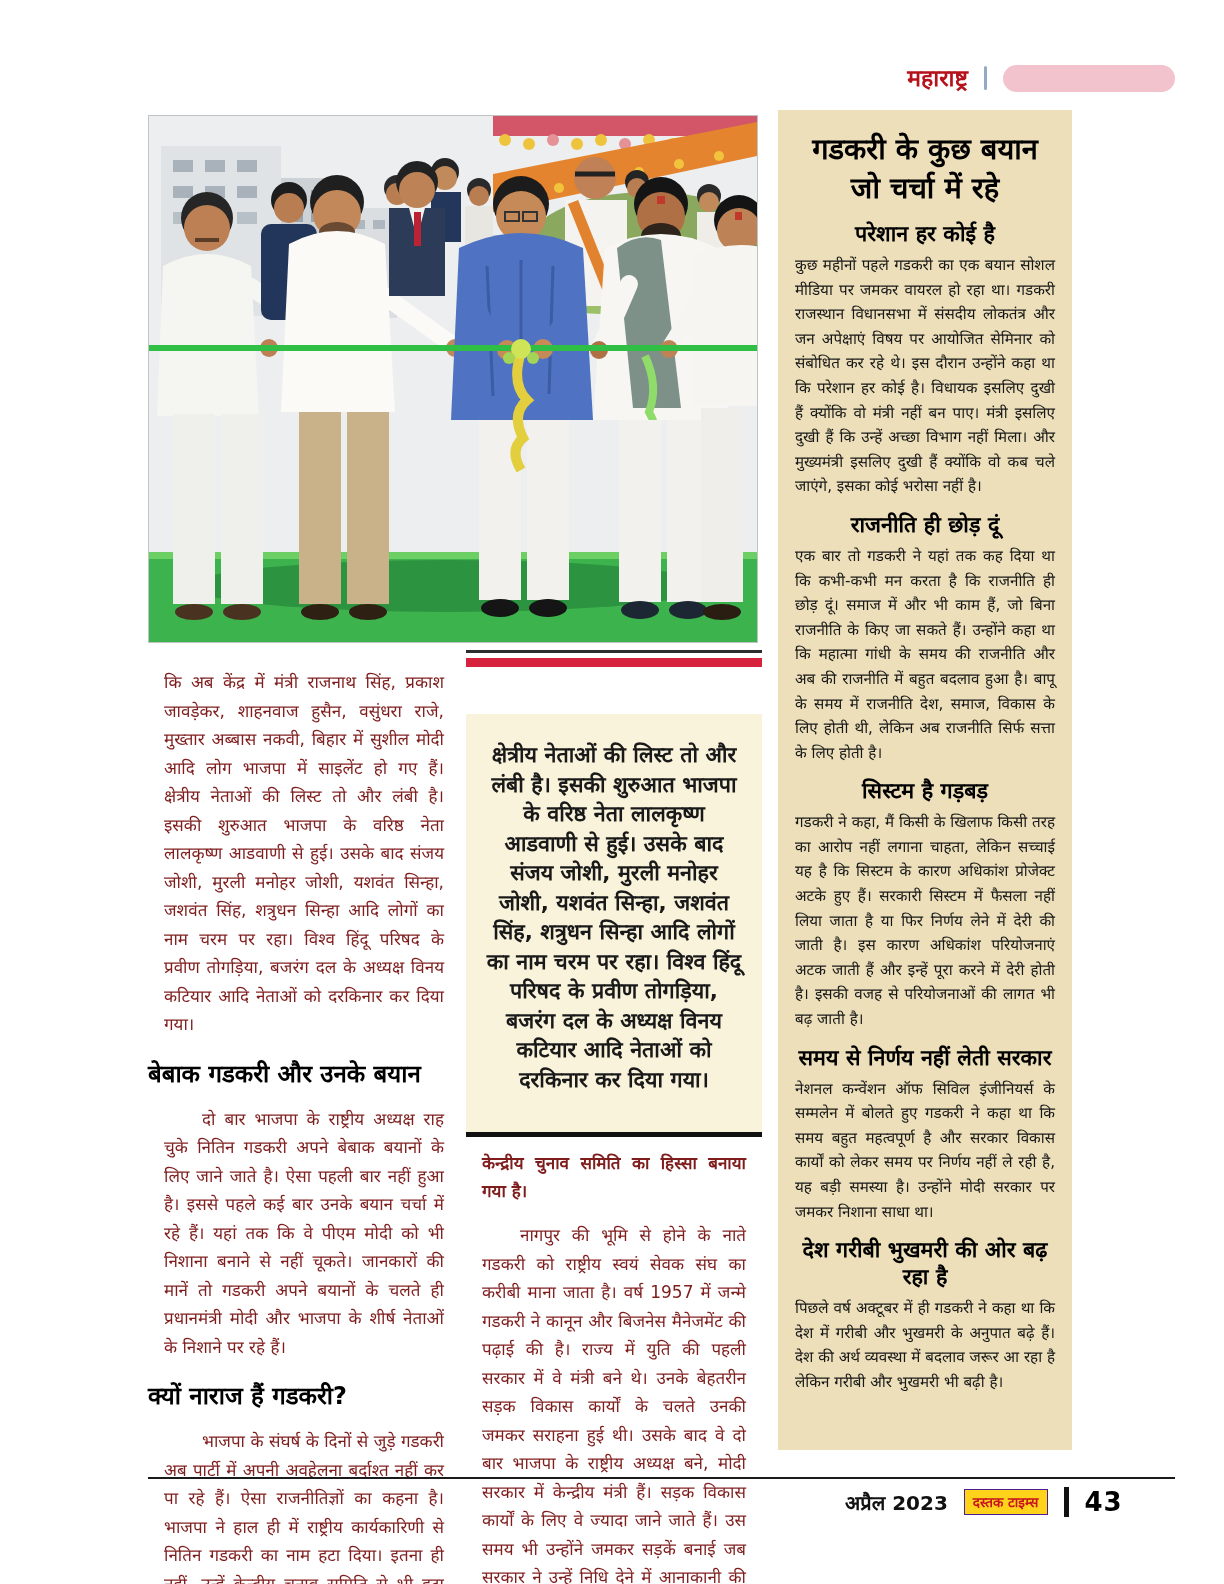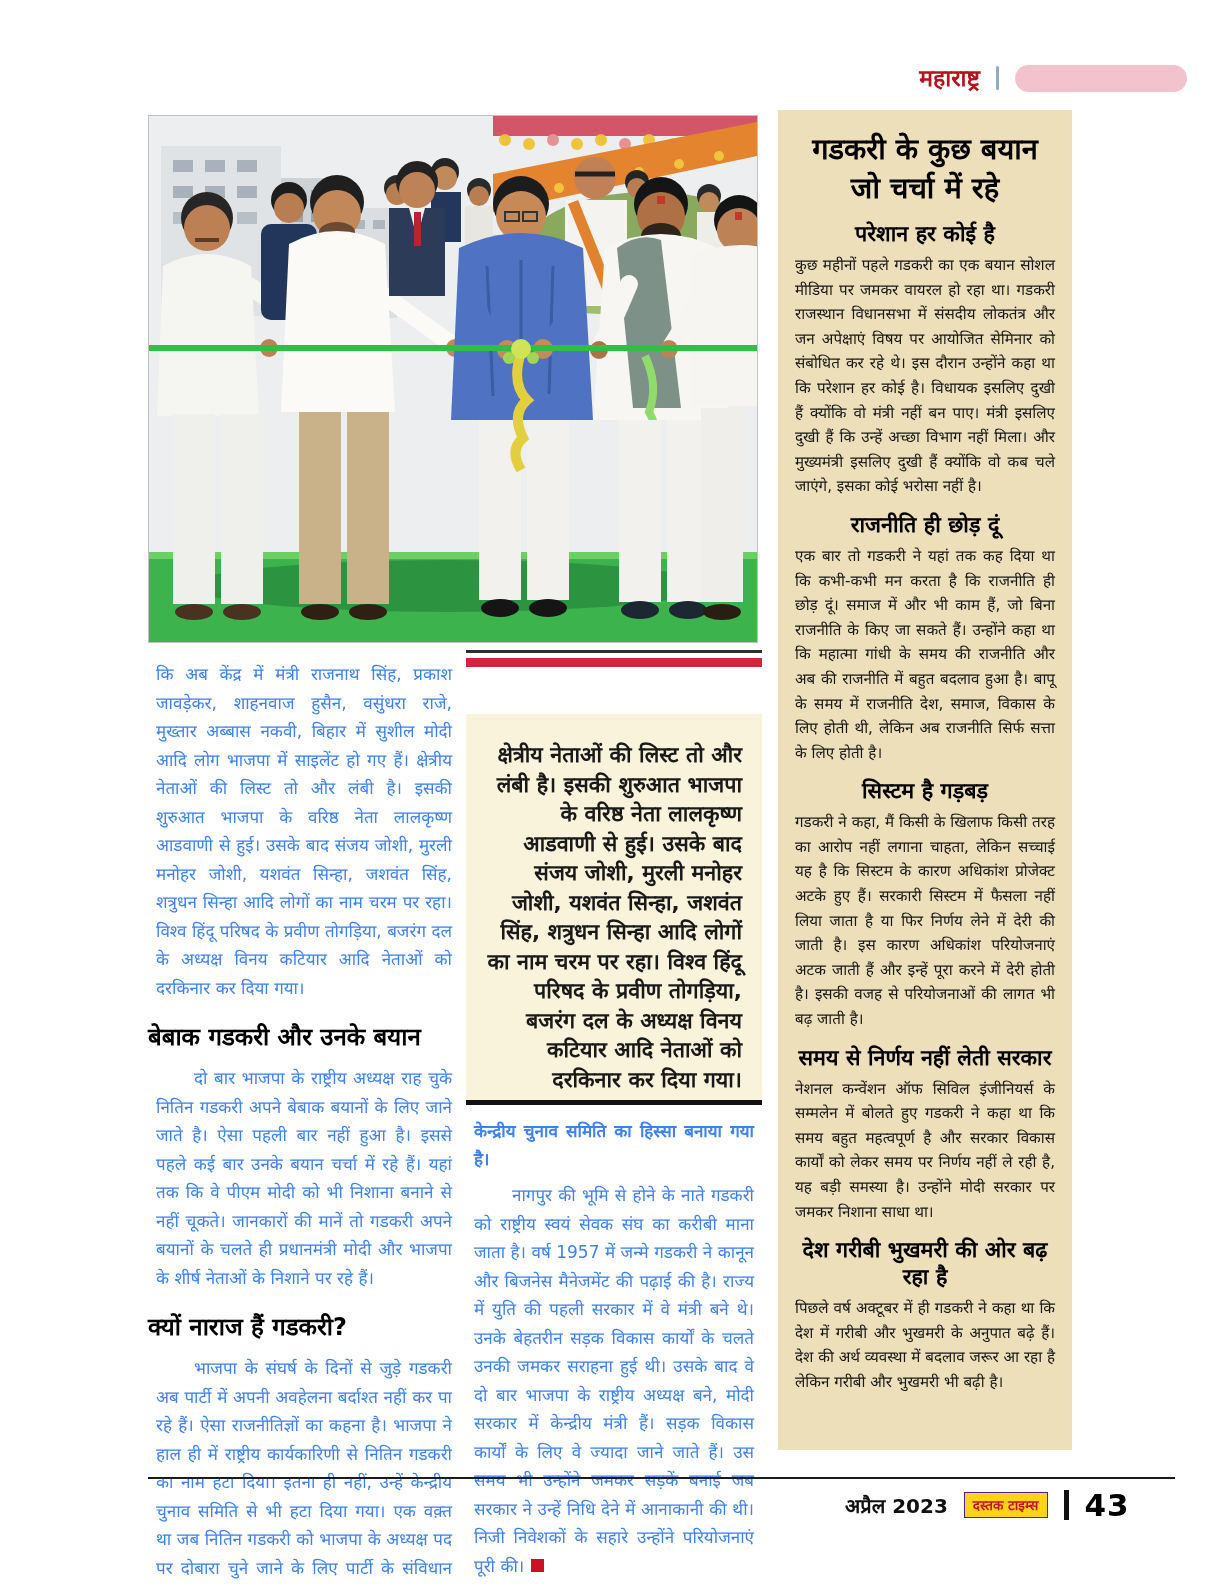--- a/index.html
+++ b/index.html
@@ -2,58 +2,58 @@
 <html><head>
 <meta charset="utf-8">
 <style>
   html,body{margin:0;padding:0;}
   body{
     width:1224px;height:1584px;position:relative;background:#ffffff;
     font-family:"DejaVu Sans","Liberation Sans",sans-serif;color:#111;
     overflow:hidden;
   }
   
-  .header-row{position:absolute;top:60px;left:12px;width:1175px;height:36px;
+  .header-row{position:absolute;top:60px;left:0;width:1175px;height:36px;
     display:flex;justify-content:flex-end;align-items:center;gap:16px;}
   .section-label{color:#b5121b;font-weight:bold;font-size:23px;line-height:30px;}
   .header-divider{width:3px;height:24px;background:#93aac6;border-radius:2px;}
   .header-pill{width:172px;height:27px;border-radius:14px;background:#f2c3cc;}
   
   .photo{position:absolute;left:148px;top:115px;width:610px;height:528px;
     border:1px solid #bfc3c6;box-sizing:border-box;overflow:hidden;background:#eceef0;}
   
   .col-left{position:absolute;left:148px;top:652px;width:312px;}
   .col-mid{position:absolute;left:466px;top:650px;width:296px;}
-  .bodytext{font-size:17px;line-height:28.5px;text-align:justify;color:#3b82f6;margin:8px;}
+  .bodytext{font-size:17px;line-height:28.5px;text-align:justify;color:#7f1d1d;margin:16px;}
   .indent{text-indent:38px;}
   .col-heading{font-size:24px;font-weight:bold;color:#000;margin:20px 0 12px;line-height:30px;}
   
   .pull-rule-thin{height:3px;background:#2d2d2d;margin-bottom:5px;}
   .pull-rule-red{height:9px;background:#d6223c;margin-bottom:14px;}
-  .pull-box{background:#faf3dc;padding:26px 20px 6px;font-size:21.5px;font-weight:bold;
-    line-height:29.5px;color:#191919;text-align:right;margin-top:47px;}
+  .pull-box{background:#faf3dc;padding:26px 20px 38px;font-size:21.5px;font-weight:bold;
+    line-height:29.5px;color:#191919;text-align:center;margin-top:47px;}
   .pull-rule-bottom{height:5px;background:#111;margin-top:0;}
   .continuation{margin-top:12px;font-size:17px;line-height:28px;text-align:justify;font-weight:bold;}
   .endmark{display:inline-block;width:13px;height:13px;background:#cc1122;margin-left:7px;}
   
   .sidebar{position:absolute;left:778px;top:110px;width:294px;height:1340px;
     background:#ecdfba;padding:16px 17px;box-sizing:border-box;overflow:hidden;}
   .sidebar-title{font-size:29px;line-height:39px;font-weight:bold;text-align:center;
     color:#000;margin:4px 0 12px;}
   .sb-sec-title{font-size:21.5px;line-height:27px;font-weight:bold;text-align:center;
     color:#000;margin:12px 0 6px;}
   .sb-body{font-size:15.2px;line-height:24.6px;text-align:justify;color:#171717;margin:0;}
   
   .footer-rule{position:absolute;left:148px;top:1477px;width:1027px;height:2px;background:#1a1a1a;}
   .footer-row{position:absolute;top:1487px;left:845px;display:flex;align-items:center;gap:16px;}
   .footer-date{font-weight:bold;font-size:20px;color:#111;}
   .footer-logo{background:#ffd31a;color:#c81420;font-weight:bold;font-size:13.5px;
     padding:3px 8px;border:1px solid #4c1d95;white-space:nowrap;}
   .footer-divider{width:5px;height:30px;background:#111;}
-  .footer-page{font-size:31px;font-weight:800;color:#000;letter-spacing:1px;}
+  .footer-page{font-size:26px;font-weight:800;color:#000;letter-spacing:1px;}
 </style>
 </head>
 <body>
 
 <div class="header-row">
   <span class="section-label">महाराष्ट्र</span>
   <span class="header-divider"></span>
   <span class="header-pill"></span>
 </div>
 

